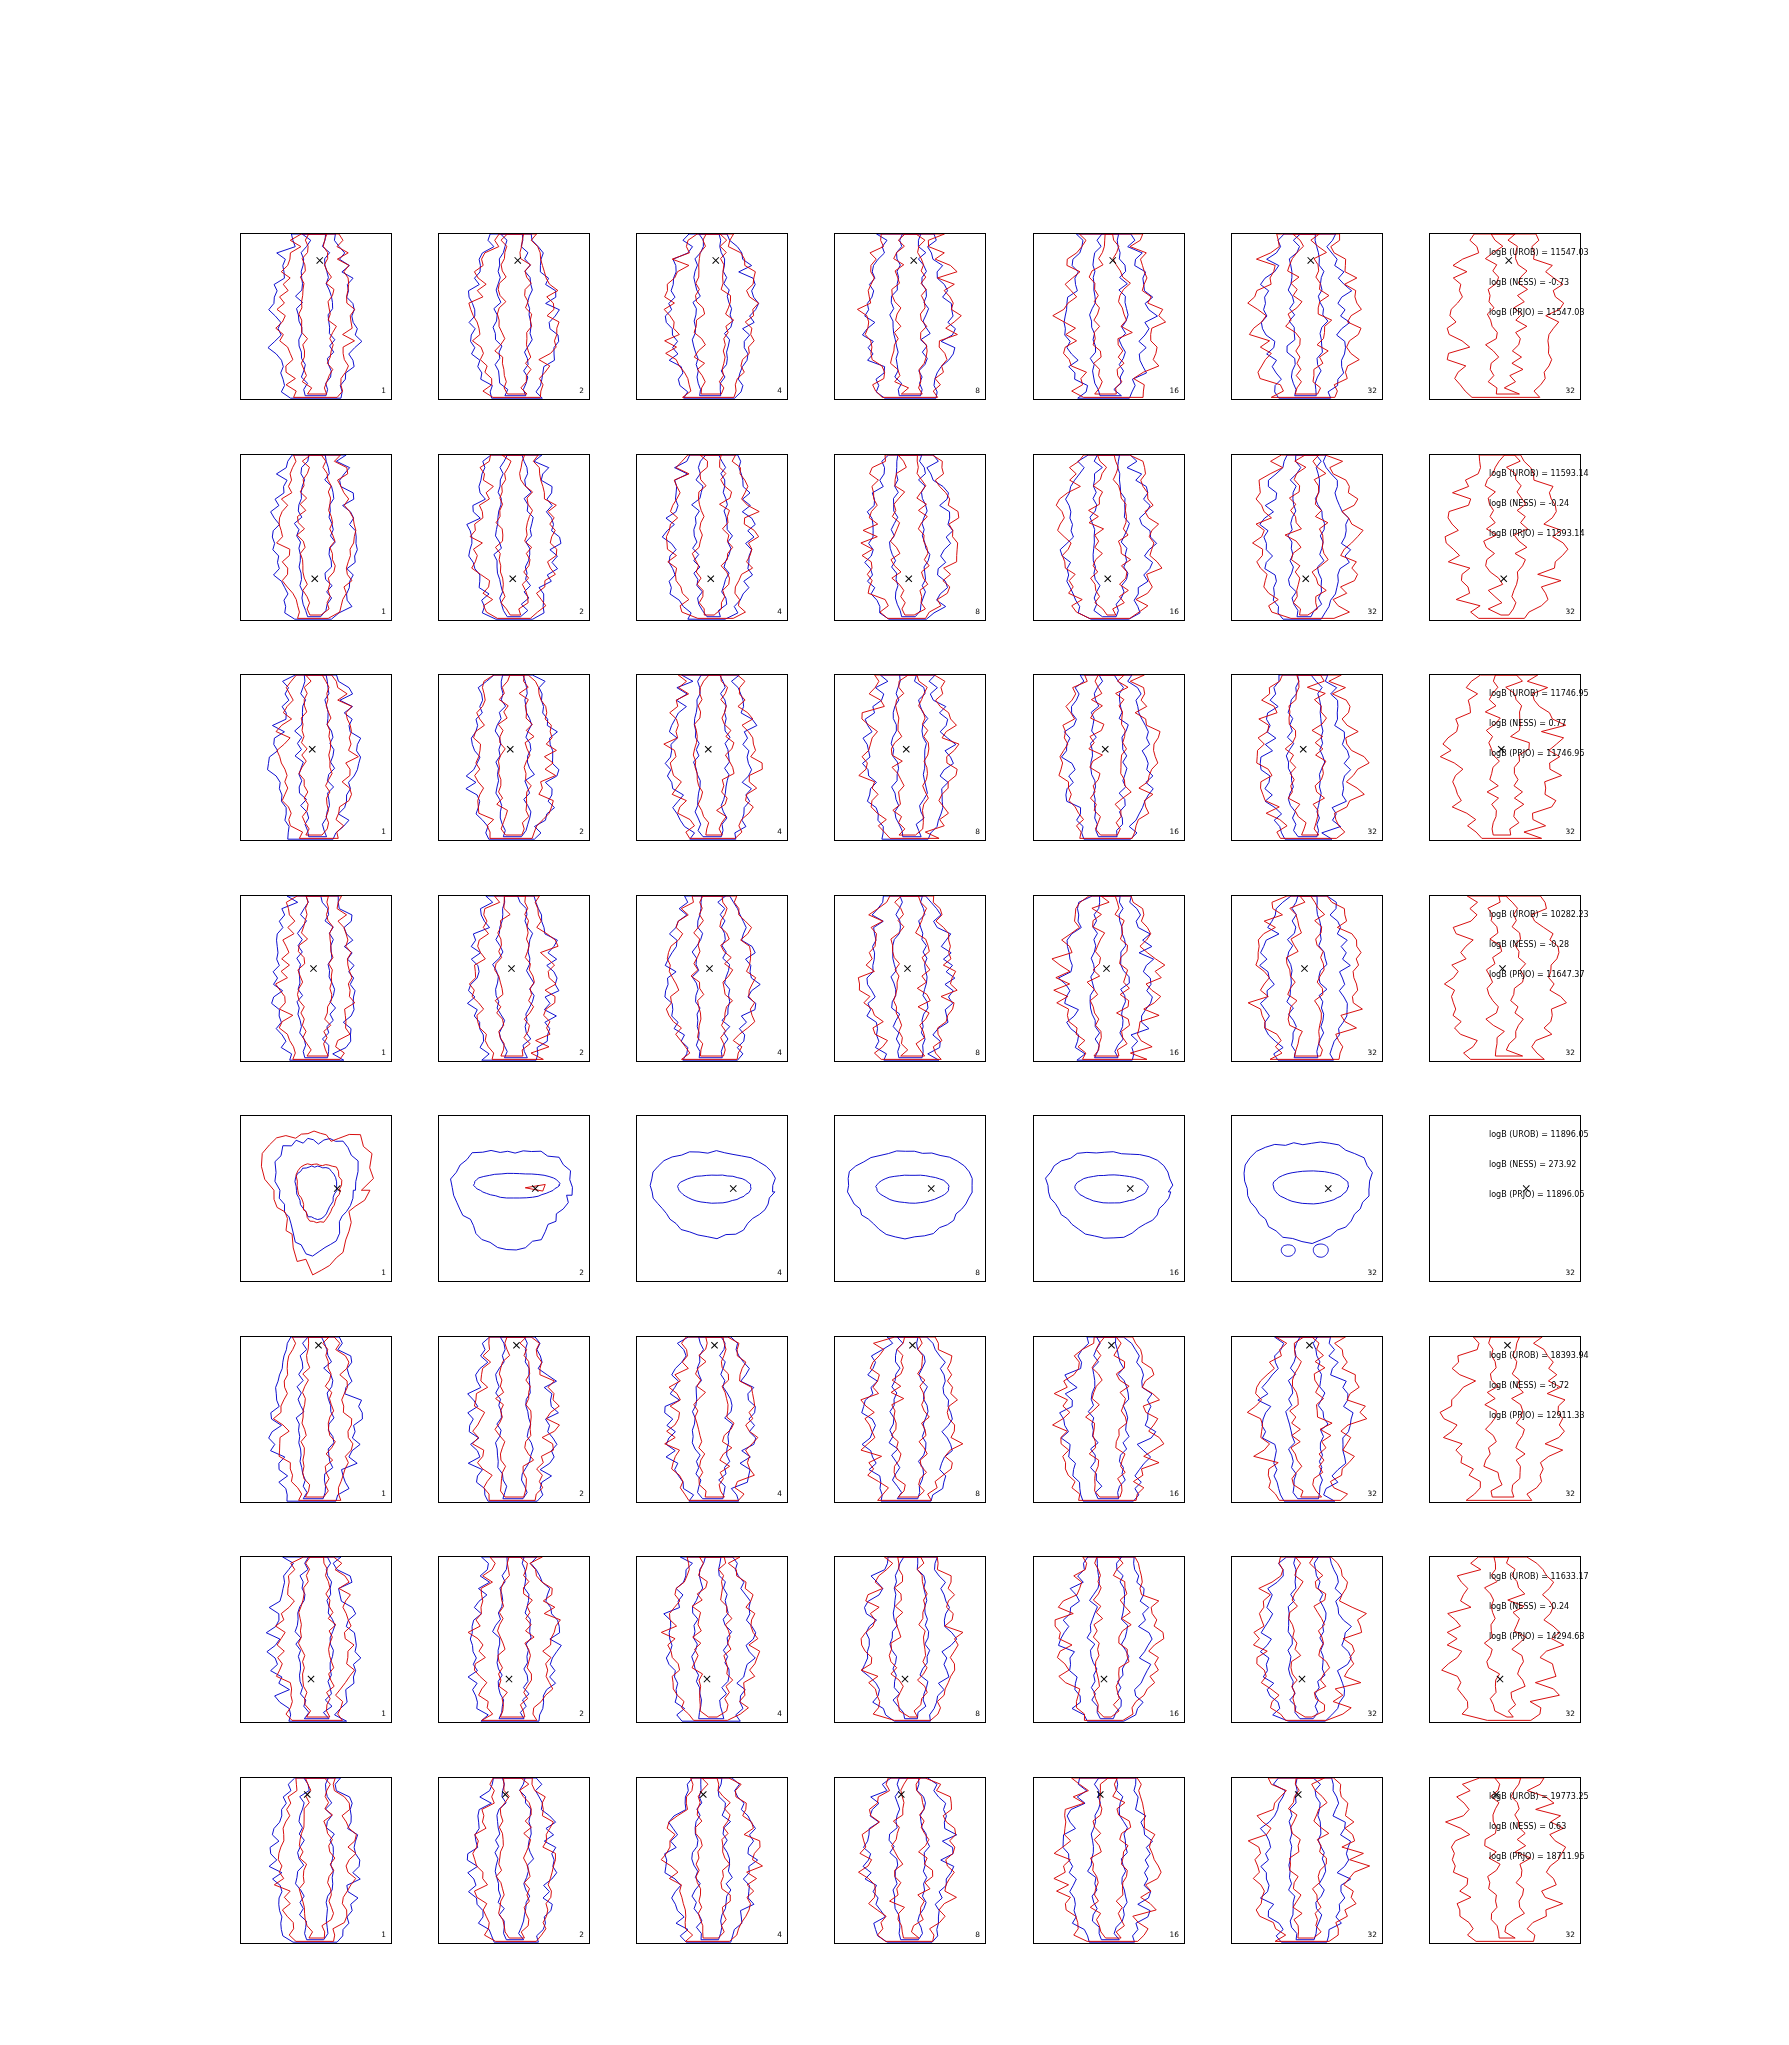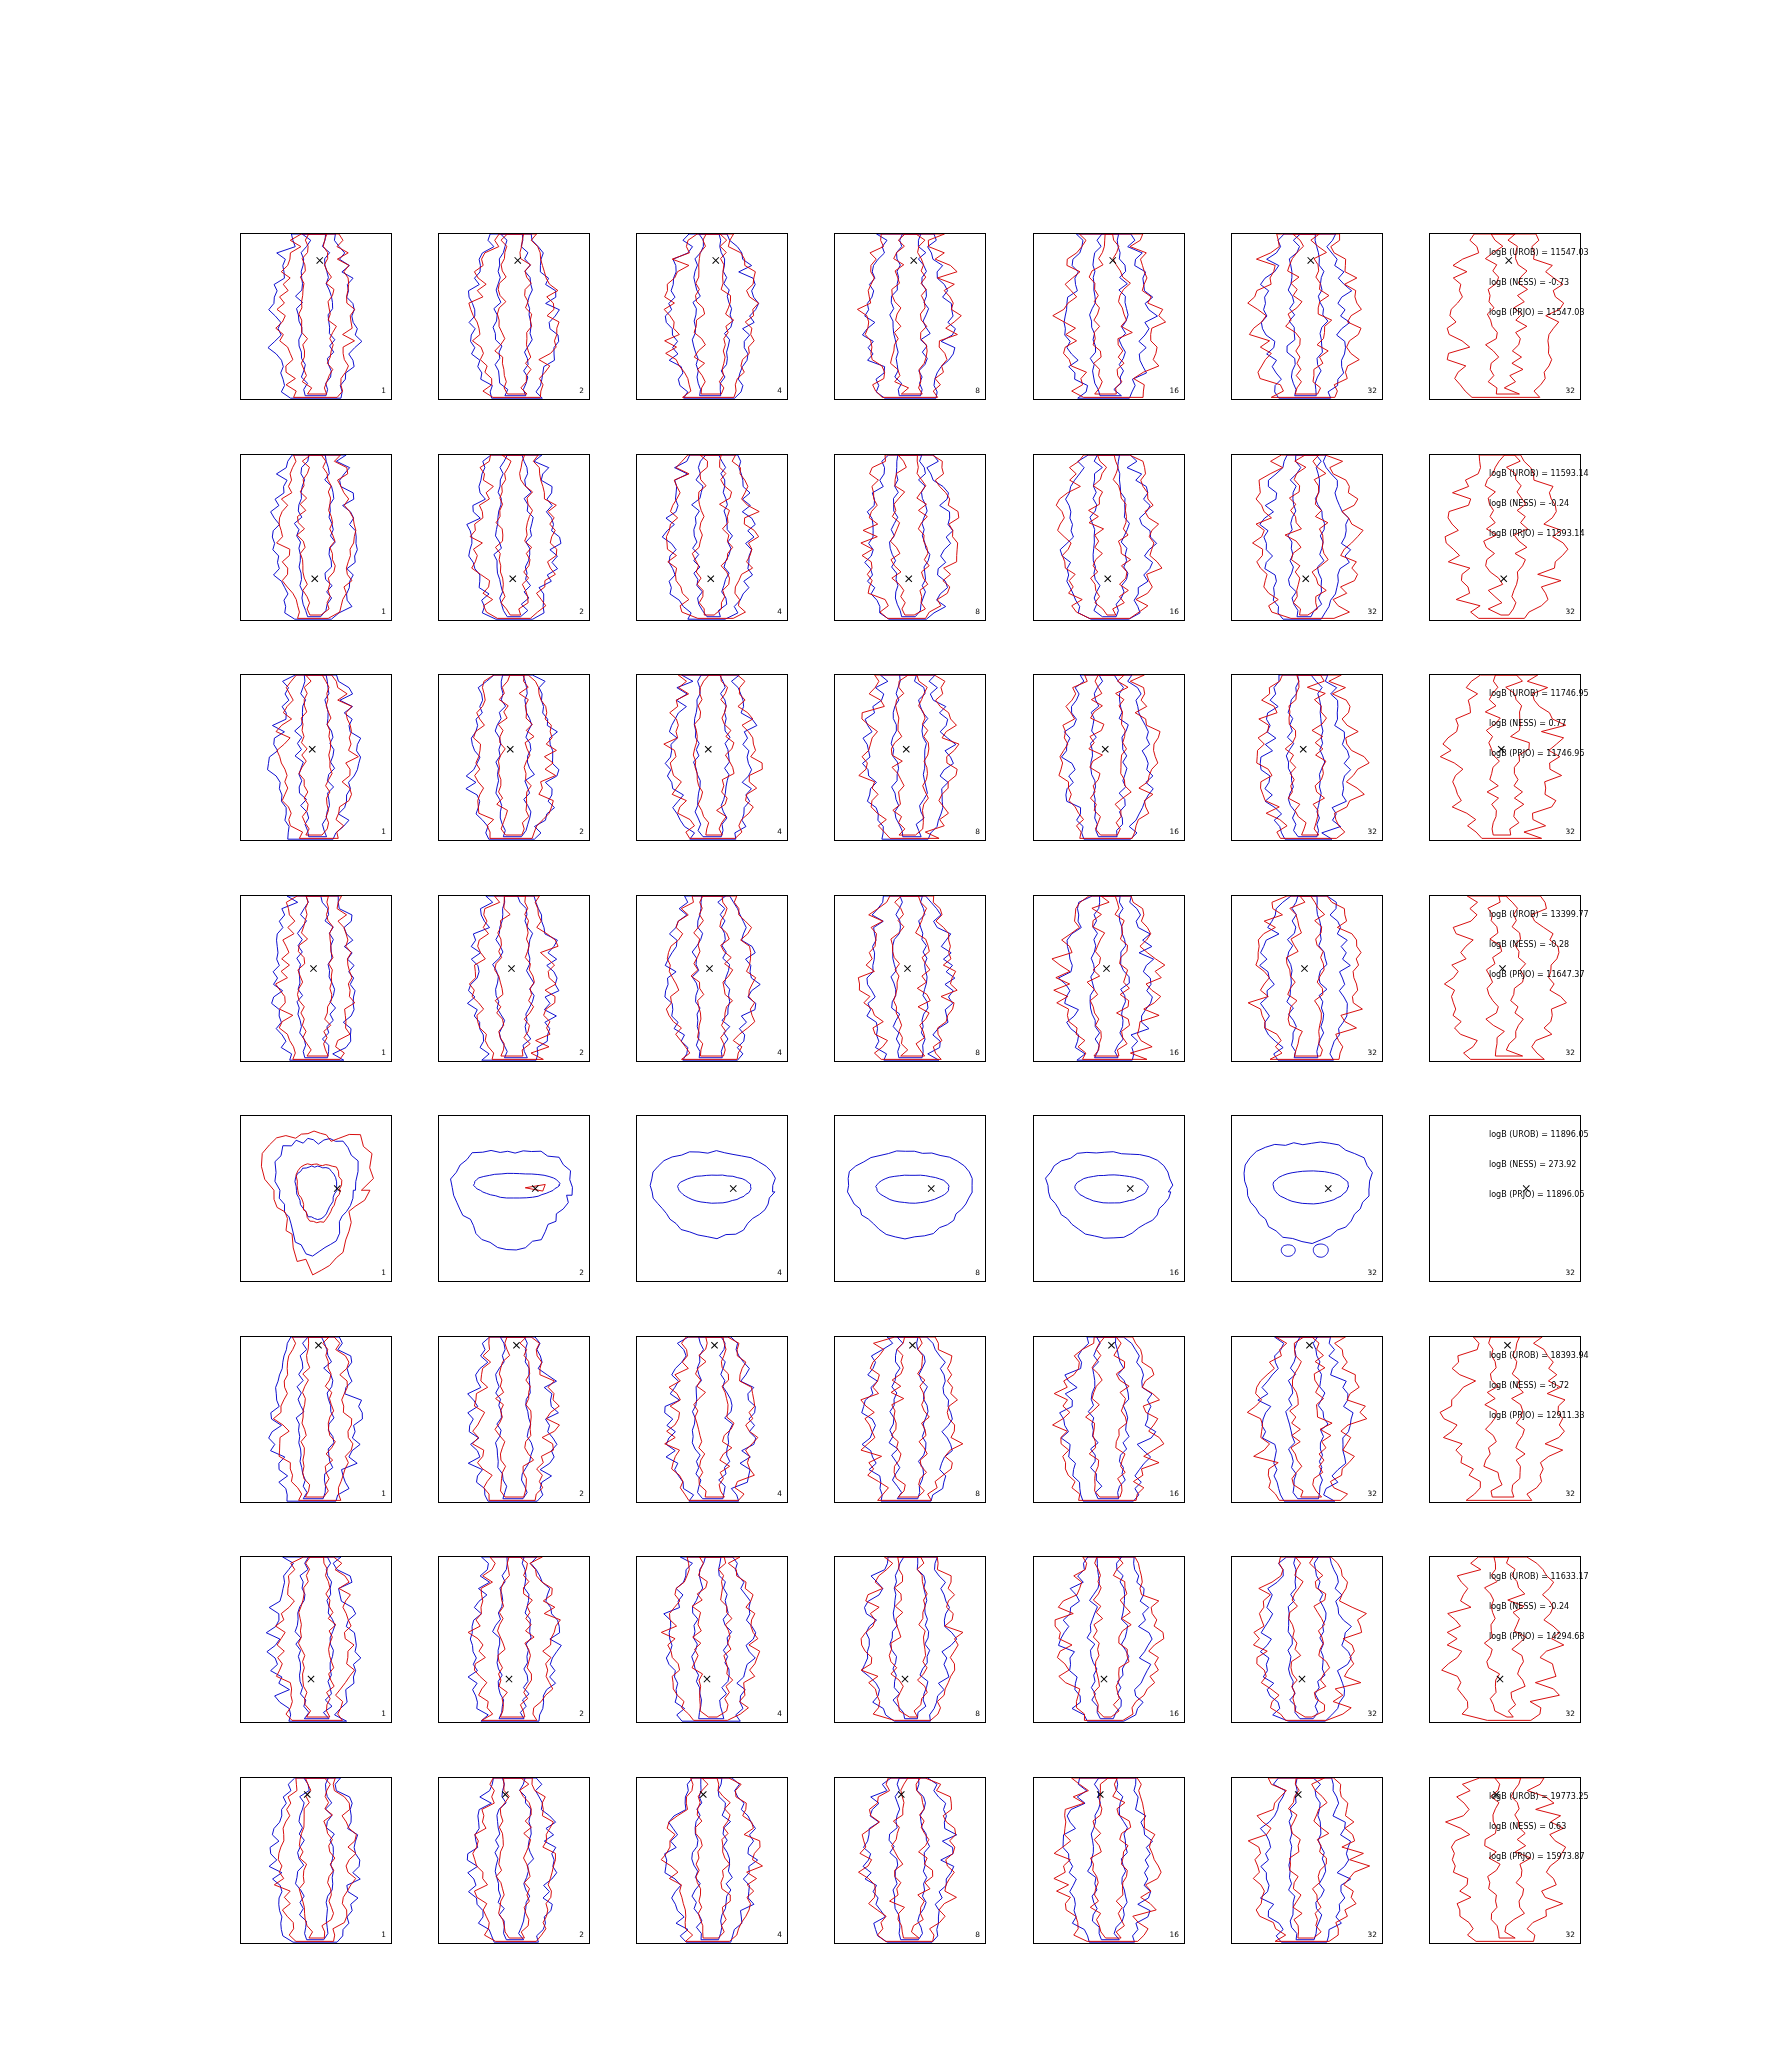--- a/index.html
+++ b/index.html
@@ -1553,21 +1553,21 @@
         <div class="legend-line">logB (UROB) = 11593.14</div>
         <div class="legend-line">logB (NESS) = -0.24</div>
         <div class="legend-line">logB (PRJO) = 11593.14</div>
       </div>
       <div class="legend" style="top: 690px; position: absolute;">
         <div class="legend-line">logB (UROB) = 11746.95</div>
         <div class="legend-line">logB (NESS) = 0.77</div>
         <div class="legend-line">logB (PRJO) = 11746.95</div>
       </div>
       <div class="legend" style="top: 911px; position: absolute;">
-        <div class="legend-line">logB (UROB) = 13399.77</div>
+        <div class="legend-line">logB (UROB) = 10282.23</div>
         <div class="legend-line">logB (NESS) = -0.28</div>
         <div class="legend-line">logB (PRJO) = 11647.37</div>
       </div>
       <div class="legend" style="top: 1131px; position: absolute;">
         <div class="legend-line">logB (UROB) = 11896.05</div>
         <div class="legend-line">logB (NESS) = 273.92</div>
         <div class="legend-line">logB (PRJO) = 11896.05</div>
       </div>
       <div class="legend" style="top: 1352px; position: absolute;">
         <div class="legend-line">logB (UROB) = 18393.94</div>
@@ -1575,17 +1575,17 @@
         <div class="legend-line">logB (PRJO) = 12911.33</div>
       </div>
       <div class="legend" style="top: 1573px; position: absolute;">
         <div class="legend-line">logB (UROB) = 11633.17</div>
         <div class="legend-line">logB (NESS) = -0.24</div>
         <div class="legend-line">logB (PRJO) = 14294.63</div>
       </div>
       <div class="legend" style="top: 1793px; position: absolute;">
         <div class="legend-line">logB (UROB) = 19773.25</div>
         <div class="legend-line">logB (NESS) = 0.63</div>
-        <div class="legend-line">logB (PRJO) = 15973.87</div>
+        <div class="legend-line">logB (PRJO) = 18711.96</div>
       </div>
     </div>
 </div>
 
 
 </body></html>

